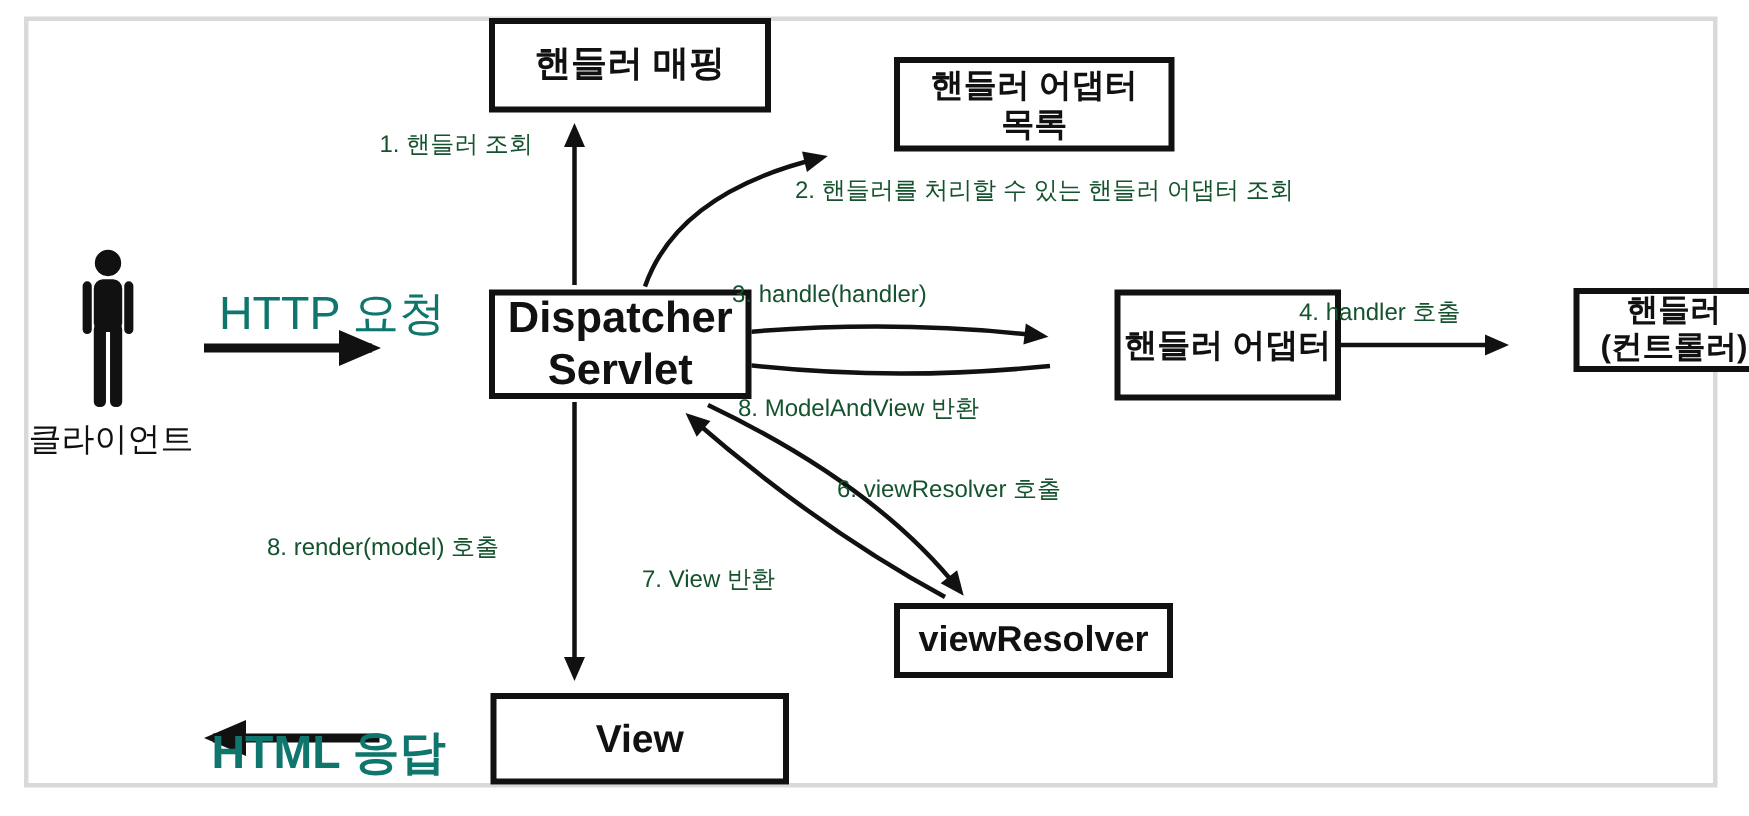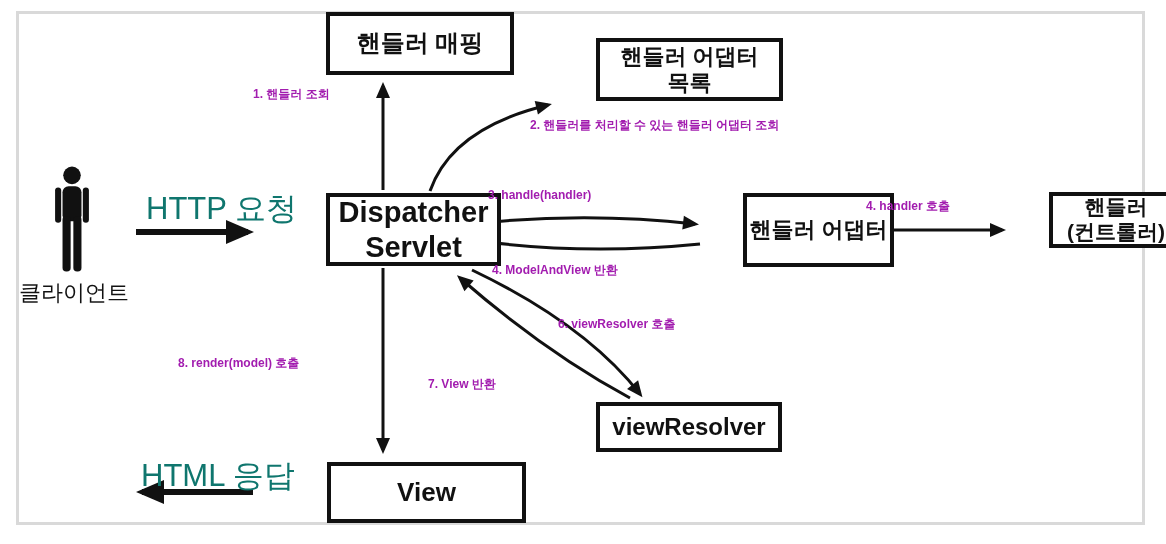--- a/index.html
+++ b/index.html
@@ -18,37 +18,37 @@
     white-space:pre-line; line-height:1.18; z-index:3;margin-left:36px;
   }
   #box-handler-mapping{left:290px; top:12px; width:188px; height:63px; font-size:24px; font-weight:600;}
   #box-handler-adapter-list{left:560px; top:38px; width:187px; height:63px; font-size:22px; font-weight:600;}
   #box-dispatcher{left:290px; top:193px; width:175px; height:73px; font-size:29px; font-weight:700;}
   #box-handler-adapter{left:707px; top:193px; width:151px; height:74px; font-size:22px; font-weight:600;}
   #box-handler-controller{left:1013px; top:192px; width:134px; height:56px; font-size:21px; font-weight:600;}
   #box-view-resolver{left:560px; top:402px; width:186px; height:50px; font-size:24px; font-weight:600;}
   #box-view{left:291px; top:462px; width:199px; height:61px; font-size:26px; font-weight:600;}
   .step-label{
-    position:absolute; color:#a21caf; font-weight:700; font-size:12px;
+    position:absolute; color:#14532d; font-weight:400; font-size:16px;
     white-space:nowrap; z-index:4;
   }
   #lbl-step1{left:253px; top:86px;}
   #lbl-step2{left:530px; top:117px;}
   #lbl-step3{left:488px; top:188px;}
   #lbl-step4{left:866px; top:198px;}
   #lbl-step5{left:492px; top:262px;}
   #lbl-step6{left:558px; top:316px;}
   #lbl-step7{left:428px; top:376px;}
   #lbl-step8{left:178px; top:355px;}
   .io-label{
     position:absolute; color:#0f766e; font-weight:400; font-size:31px;
     white-space:nowrap; z-index:4;
   }
   #lbl-http{left:146px; top:188px;}
-  #lbl-html{left:141px; top:455px;}
+  #lbl-html{left:141px; top:481px;font-weight:bold;}
   #lbl-client{
     position:absolute; left:14px; top:278px; width:120px; text-align:center;
     color:#111; font-size:22px; font-weight:400; z-index:4;
   }
   #person{position:absolute; left:49px; top:164px; width:46px; height:112px; z-index:3;}
   #arrows{position:absolute; left:0; top:0; width:1166px; height:544px; z-index:2;}
 </style>
 </head>
 <body>
 
@@ -95,21 +95,21 @@
   <div class="box" id="box-handler-adapter">핸들러 어댑터</div>
   <div class="box" id="box-handler-controller">핸들러
 (컨트롤러)</div>
   <div class="box" id="box-view-resolver">viewResolver</div>
   <div class="box" id="box-view">View</div>
 
   <div class="step-label" id="lbl-step1">1. 핸들러 조회</div>
   <div class="step-label" id="lbl-step2">2. 핸들러를 처리할 수 있는 핸들러 어댑터 조회</div>
   <div class="step-label" id="lbl-step3">3. handle(handler)</div>
   <div class="step-label" id="lbl-step4">4. handler 호출</div>
-  <div class="step-label" id="lbl-step5">4. ModelAndView 반환</div>
+  <div class="step-label" id="lbl-step5">8. ModelAndView 반환</div>
   <div class="step-label" id="lbl-step6">6. viewResolver 호출</div>
   <div class="step-label" id="lbl-step7">7. View 반환</div>
   <div class="step-label" id="lbl-step8">8. render(model) 호출</div>
 
   <div class="io-label" id="lbl-http">HTTP 요청</div>
   <div class="io-label" id="lbl-html">HTML 응답</div>
 
 </div>
 
 </body></html>

